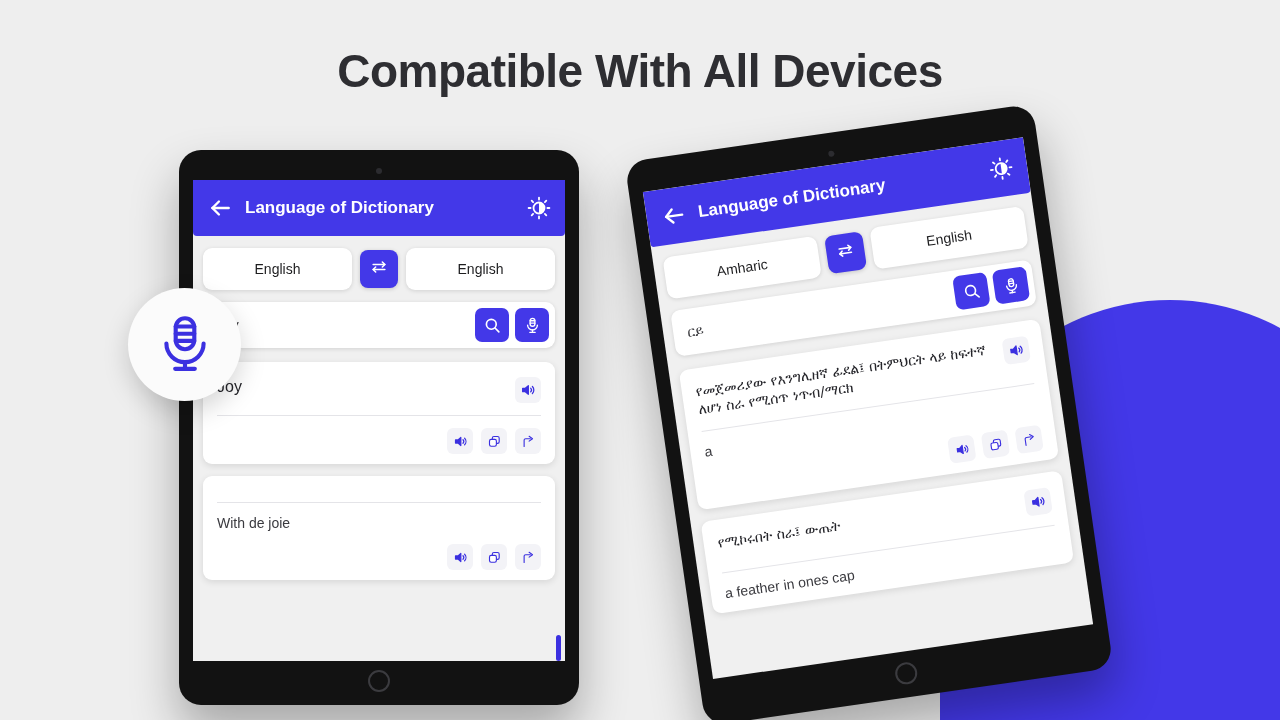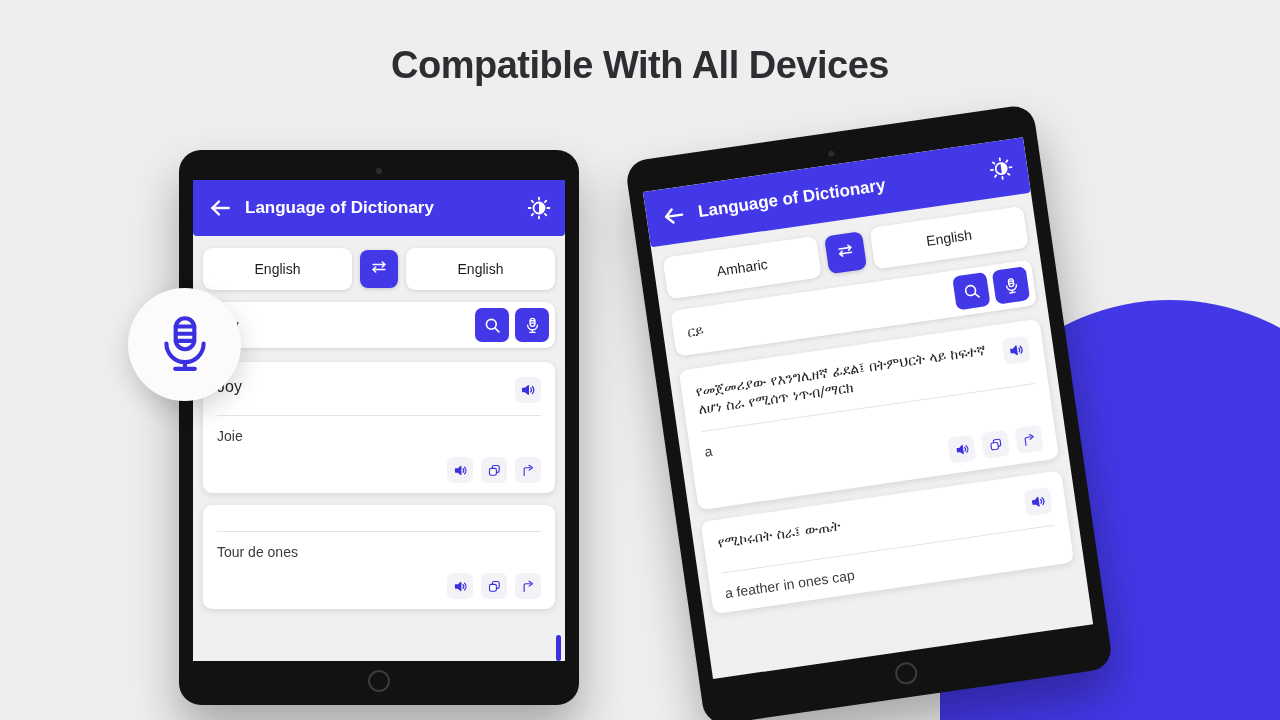--- a/index.html
+++ b/index.html
@@ -25,21 +25,21 @@
     z-index: 0;
   }
 
   
   .page-title {
     position: absolute;
     top: 44px;
     left: 0;
     width: 100%;
     text-align: center;
-    font-size: 38px;
+    font-size: 46px;
     font-weight: bold;
     letter-spacing: -0.5px;
     color: #2e2e32;
     z-index: 4;
   }
 
   
   .tablet {
     position: absolute;
     background: #121212;
@@ -347,21 +347,20 @@
           <div class="term">Joy</div>
           <span class="icon-btn speaker-top">
             <svg viewBox="0 0 24 24" width="16" height="16" fill="none" stroke="#3b30e0" stroke-width="1.9" stroke-linecap="round" stroke-linejoin="round">
               <polygon points="4,9.5 8,9.5 12.5,5.5 12.5,18.5 8,14.5 4,14.5" fill="#3b30e0"></polygon>
               <path d="M16 9.2 a4 4 0 0 1 0 5.6"></path>
               <path d="M18.6 6.8 a7.4 7.4 0 0 1 0 10.4"></path>
             </svg>
           </span>
         </div>
         <div class="divider"></div>
-        <div class="trans">Joie</div>
         <div class="actions">
           <span class="icon-btn">
             <svg viewBox="0 0 24 24" width="15" height="15" fill="none" stroke="#3b30e0" stroke-width="1.9" stroke-linecap="round" stroke-linejoin="round">
               <polygon points="4,9.5 8,9.5 12.5,5.5 12.5,18.5 8,14.5 4,14.5" fill="#3b30e0"></polygon>
               <path d="M16 9.2 a4 4 0 0 1 0 5.6"></path>
               <path d="M18.6 6.8 a7.4 7.4 0 0 1 0 10.4"></path>
             </svg>
           </span>
           <span class="icon-btn">
             <svg viewBox="0 0 24 24" width="15" height="15" fill="none" stroke="#3b30e0" stroke-width="1.8" stroke-linejoin="round">
@@ -373,21 +372,21 @@
             <svg viewBox="0 0 24 24" width="15" height="15" fill="none" stroke="#3b30e0" stroke-width="1.8" stroke-linecap="round" stroke-linejoin="round">
               <path d="M5 20 V10 a2.5 2.5 0 0 1 2.5-2.5 H15"></path>
               <polyline points="13,3.6 18.4,7.5 13,11.4"></polyline>
             </svg>
           </span>
         </div>
       </div>
 
       <div class="card">
         <div class="divider"></div>
-        <div class="trans">Tour de ones</div>
+        <div class="trans">With de joie</div>
         <div class="actions">
           <span class="icon-btn">
             <svg viewBox="0 0 24 24" width="15" height="15" fill="none" stroke="#3b30e0" stroke-width="1.9" stroke-linecap="round" stroke-linejoin="round">
               <polygon points="4,9.5 8,9.5 12.5,5.5 12.5,18.5 8,14.5 4,14.5" fill="#3b30e0"></polygon>
               <path d="M16 9.2 a4 4 0 0 1 0 5.6"></path>
               <path d="M18.6 6.8 a7.4 7.4 0 0 1 0 10.4"></path>
             </svg>
           </span>
           <span class="icon-btn">
             <svg viewBox="0 0 24 24" width="15" height="15" fill="none" stroke="#3b30e0" stroke-width="1.8" stroke-linejoin="round">

